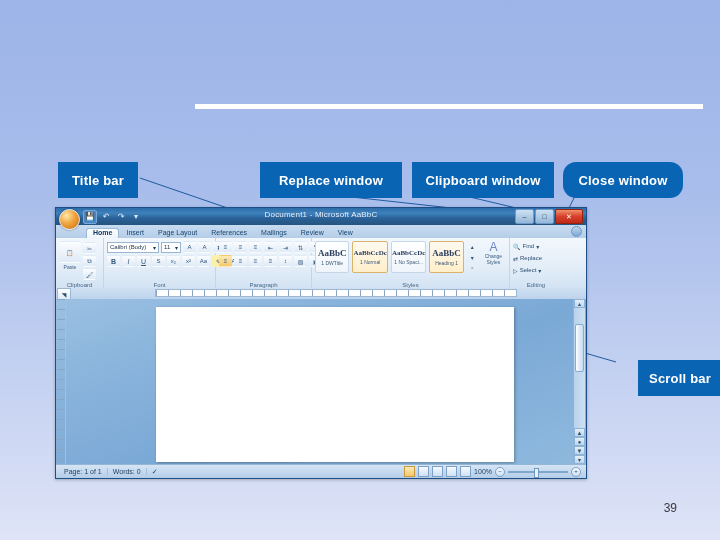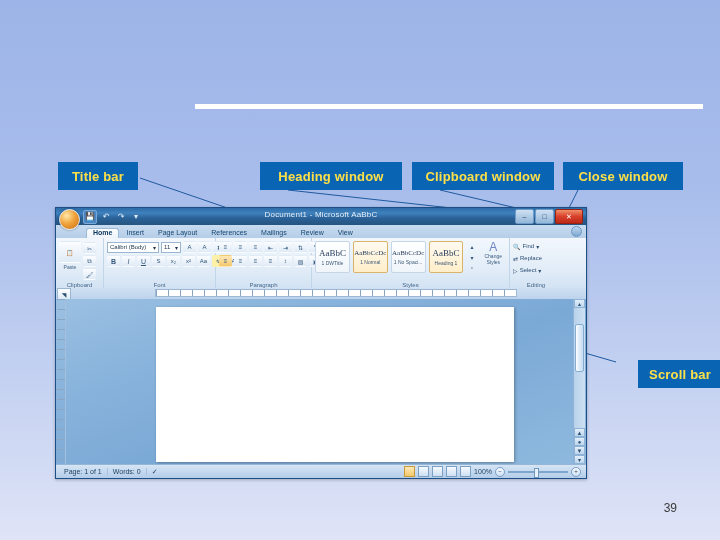--- a/index.html
+++ b/index.html
@@ -28,36 +28,36 @@
   #title-rule {
     position: absolute;
     left: 195px; top: 104px;
     width: 508px; height: 5px;
     background: #ffffff;
   }
   
   .callout {
     position: absolute;
     background: #0a64b4;
-    color: #fde047;
+    color: #ffffff;
     font-size: 13px;
     font-weight: bold;
     display: flex;
     align-items: center;
     justify-content: center;
     padding: 0 8px;
-    height: 28px;
+    height: 36px;
     box-sizing: border-box;
     white-space: nowrap;
     letter-spacing: 0.2px;
   }
   #cal-title    { left: 58px;  top: 162px; width: 80px; }
   #cal-min      { left: 260px; top: 162px; width: 142px; }
   #cal-max      { left: 412px; top: 162px; width: 142px; }
-  #cal-close    { left: 563px; top: 162px; width: 120px; }
+  #cal-close    { left: 563px; top: 162px; width: 120px; border-radius: 13px; }
   #cal-scroll   { left: 638px; top: 360px; width: 84px; }
 
   .leader { position: absolute; overflow: visible; }
   
   #word-window {
     position: absolute;
     left: 55px; top: 207px;
     width: 532px; height: 272px;
     border: 1px solid #1d4f86;
     box-sizing: border-box;
@@ -170,21 +170,21 @@
     font-size: 6px; color: #20394f; display: flex; align-items: center;
     padding: 0 2px; box-sizing: border-box; justify-content: space-between;
   }
   .stylebox {
     width: 36px; height: 30px;
     border: 1px solid #c4d6e8; border-radius: 2px;
     background: linear-gradient(to bottom, #ffffff, #f0f5fb);
     display: flex; flex-direction: column; align-items: center; justify-content: center;
   }
   .stylebox.sel { border-color: #d9b36a; background: linear-gradient(to bottom,#fffaf0,#ffeec9); }
-  .style-sample { font-size: 9px; color: #2a3f5f; font-family: "Liberation Serif", serif; line-height: 1; }
+  .style-sample { font-size: 9px; color: #2a3f5f; font-family: "Liberation Serif", serif; line-height: 1; font-weight: bold; }
   .style-name { font-size: 5px; color: #3f5a78; margin-top: 2px; }
   .edit-item { font-size: 6px; color: #2d4f73; display: flex; align-items: center; gap: 2px; height: 10px; }
   
   #h-ruler {
     position: absolute; left: 0; top: 80px; right: 0; height: 11px;
     background: linear-gradient(to bottom, #cfe0f2, #bdd3ec);
     border-bottom: 1px solid #a5c0dc;
   }
   #ruler-strip {
     position: absolute; left: 99px; top: 1px; width: 362px; height: 8px;
@@ -281,21 +281,21 @@
 
   <svg class="leader" style="left:0; top:0; width:720px; height:540px;">
     <line x1="140" y1="178" x2="242" y2="213" stroke="#1f5aa0" stroke-width="1"></line>
     <line x1="288" y1="190" x2="524" y2="216" stroke="#1f5aa0" stroke-width="1"></line>
     <line x1="440" y1="190" x2="546" y2="215" stroke="#1f5aa0" stroke-width="1"></line>
     <line x1="578" y1="190" x2="566" y2="214" stroke="#1f5aa0" stroke-width="1"></line>
     <line x1="616" y1="362" x2="578" y2="351" stroke="#1f5aa0" stroke-width="1"></line>
   </svg>
 
   <div class="callout" id="cal-title">Title bar</div>
-  <div class="callout" id="cal-min">Heading window</div>
+  <div class="callout" id="cal-min">Replace window</div>
   <div class="callout" id="cal-max">Clipboard window</div>
   <div class="callout" id="cal-close">Close window</div>
   <div class="callout" id="cal-scroll">Scroll bar</div>
 
   <div id="word-window">
 
     <div id="win-titlebar">
       <div id="win-title-text">Document1 - Microsoft AaBbC</div>
       <div id="win-controls">
         <div class="wc">–</div>

